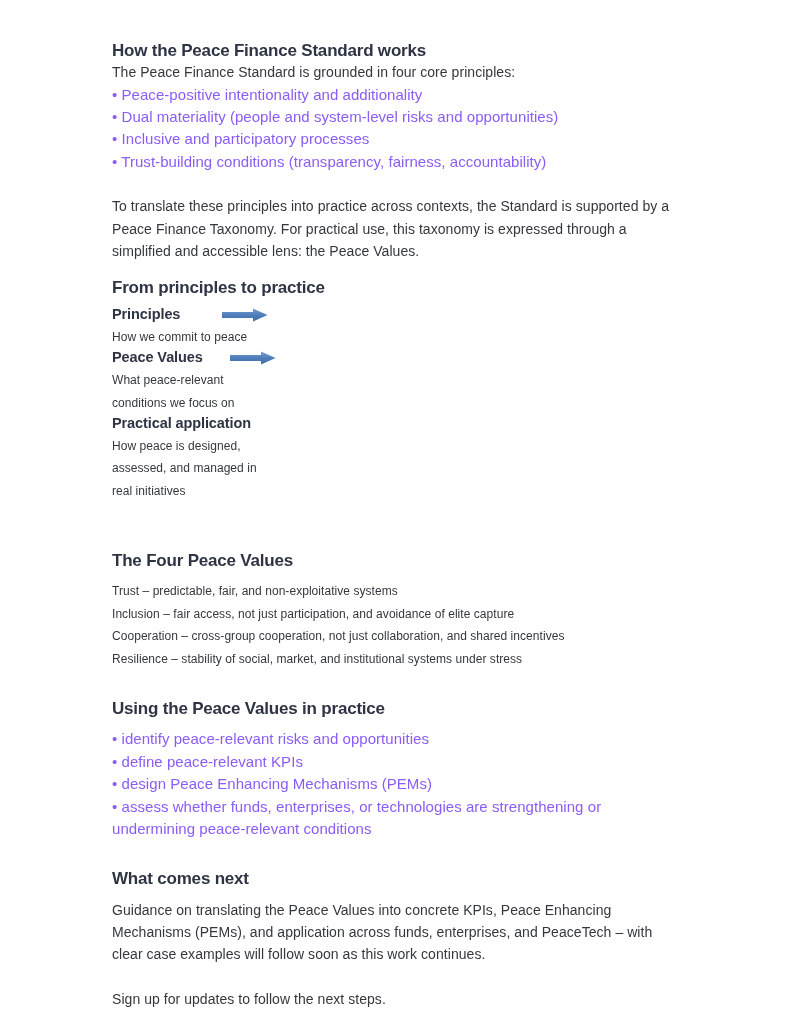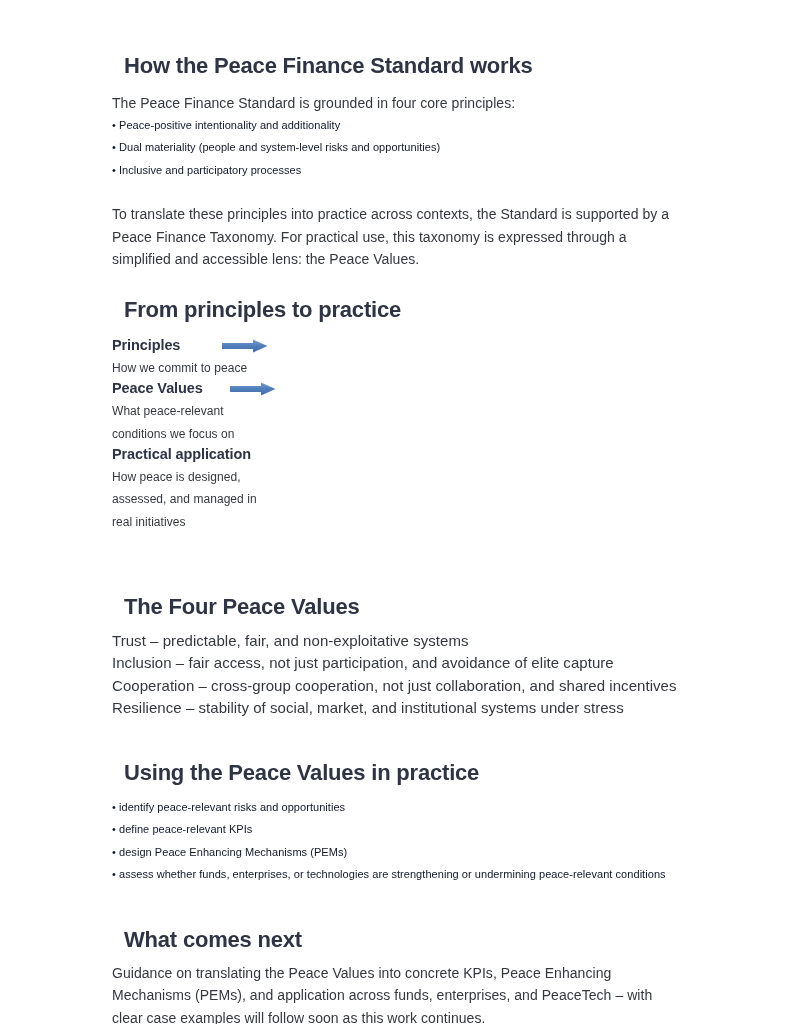--- a/index.html
+++ b/index.html
@@ -24,46 +24,46 @@
     box-sizing: border-box;
   }
   .content {
     position: absolute;
     left: 112px;
     top: 40px;
     width: 580px;
   }
 
   h2.section-heading {
-    font-size: 22px;
+    font-size: 17px;
     font-weight: bold;
     color: #2e3444;
     letter-spacing: -0.2px;
-    margin: 12px;
+    margin: 0;
     line-height: 1.25;
   }
 
   .para {
     font-size: 14px;
     line-height: 22.4px;
     color: #34383e;
     margin: 0;
     letter-spacing: 0.05px;
   }
 
   .bullet-line {
-    font-size: 11px;
-    line-height: 22.4px;
-    color: #0f172a;
+    font-size: 15px;
+    line-height: 22.4px;
+    color: #8b5cf6;
     letter-spacing: 0.05px;
     white-space: pre-wrap;
   }
 
   .plain-line {
-    font-size: 15px;
+    font-size: 12px;
     line-height: 22.4px;
     color: #34383e;
     letter-spacing: 0.05px;
   }
 
   
   .blk-intro-head { margin-bottom: 9px; }
   .blk-gap-lg { height: 22px; }
   .blk-gap-md { height: 14px; }
 
@@ -123,20 +123,21 @@
 <div class="page">
   <div class="content">
 
     <h2 class="section-heading blk-intro-head">How the Peace Finance Standard works</h2>
 
     <div class="para">The Peace Finance Standard is grounded in four core principles:</div>
 
     <div class="bullet-line">• Peace-positive intentionality and additionality</div>
     <div class="bullet-line">• Dual materiality (people and system-level risks and opportunities)</div>
     <div class="bullet-line">• Inclusive and participatory processes</div>
+    <div class="bullet-line">• Trust-building conditions (transparency, fairness, accountability)</div>
 
     <div class="blk-gap-lg"></div>
 
     <div class="para" style="width: 570px;">To translate these principles into practice across contexts, the Standard is supported by a Peace Finance Taxonomy. For practical use, this taxonomy is expressed through a simplified and accessible lens: the Peace Values.</div>
 
     <div class="blk-gap-md"></div>
 
     <h2 class="section-heading">From principles to practice</h2>
 
     <div class="diagram">

